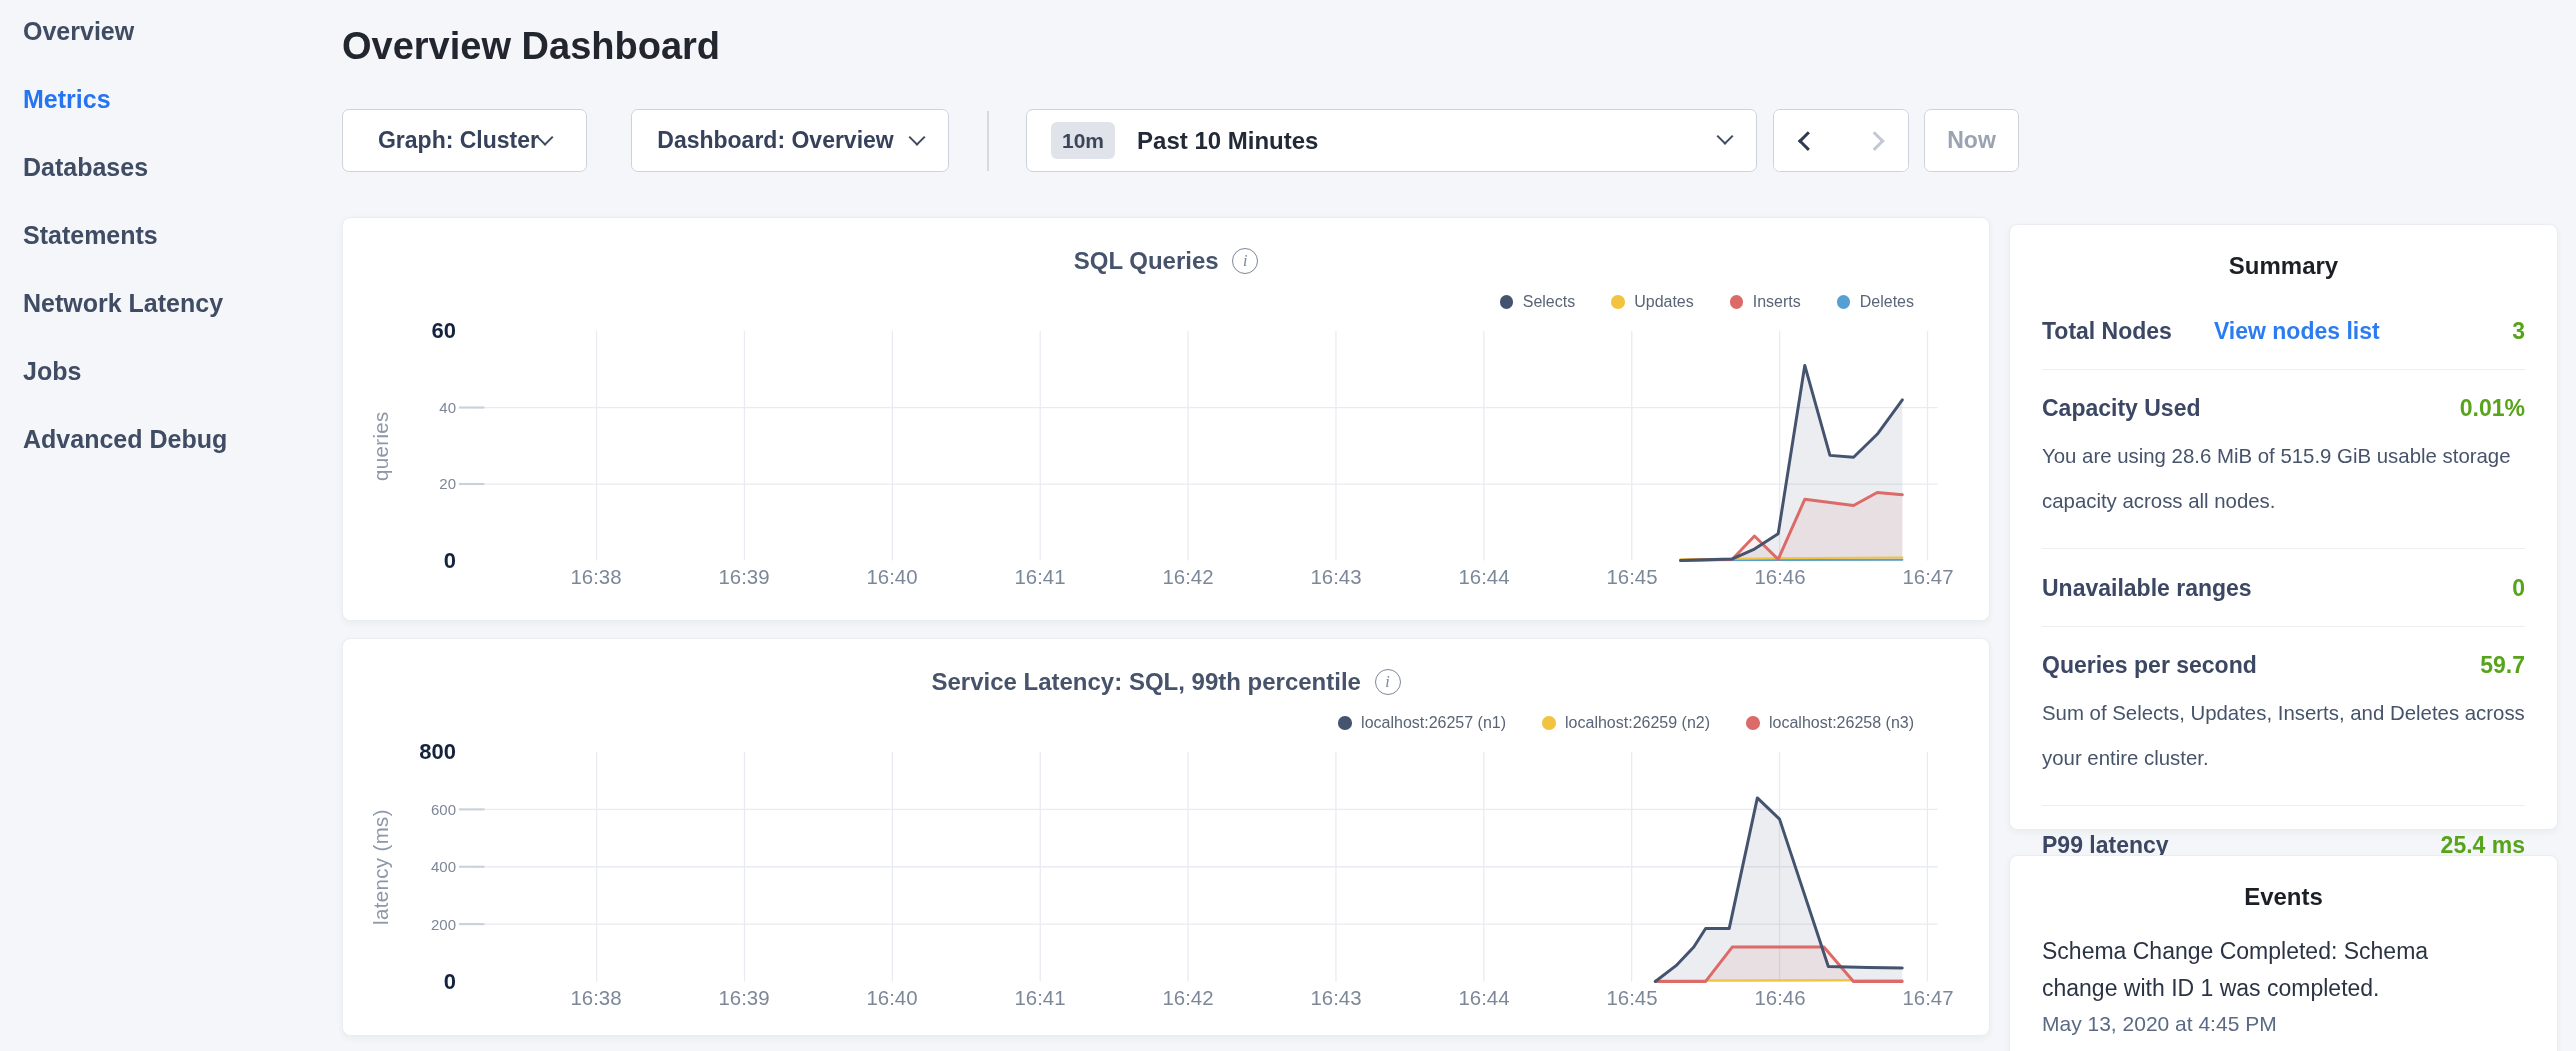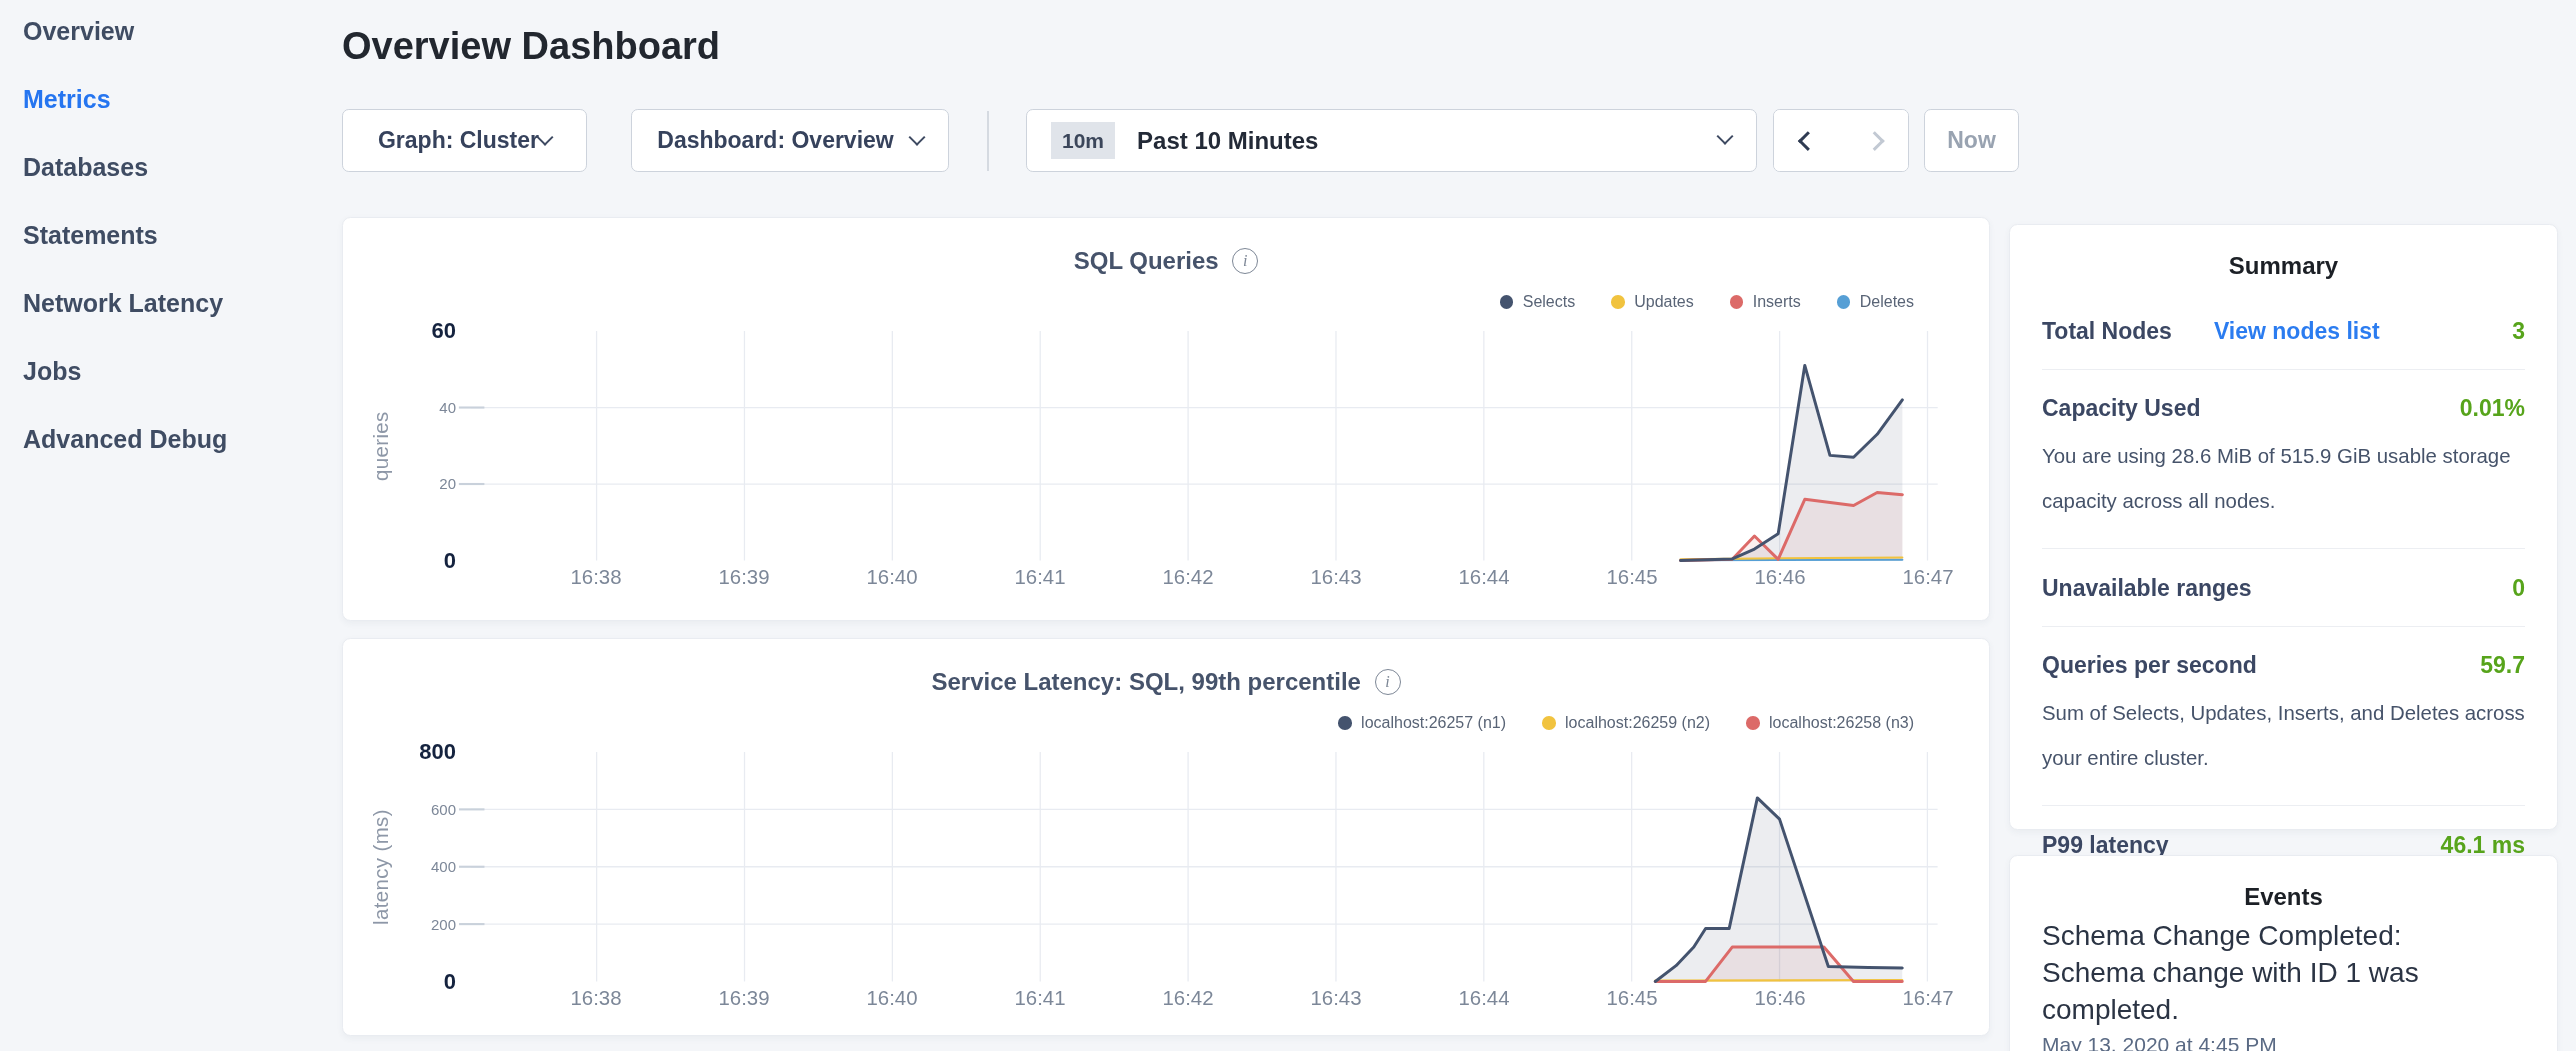--- a/index.html
+++ b/index.html
@@ -30,21 +30,21 @@
     position:absolute; top:109px; height:63px;
     background:#fff; border:1.7px solid #cdd3dc; border-radius:6.8px;
     display:flex; align-items:center; justify-content:center;
     font-size:23px; font-weight:700; color:#36425c; cursor:pointer;
   }
   #graph-dd   { left:342px;  width:245px; }
   #dash-dd    { left:631px;  width:318px; gap:17px; }
   #ctl-divider{ position:absolute; left:987px; top:111px; width:1.7px; height:60px; background:#d5dae1; }
   #time-sel   { left:1026px; width:731px; justify-content:flex-start; padding:0 24px; }
   .time-badge {
-    background:#e0e4ea; border-radius:0; padding:6.8px 11px;
+    background:#e0e4ea; border-radius:6px; padding:6.8px 11px;
     font-size:21px; font-weight:700; color:#3b465a;
   }
   .time-label { margin-left:22px; font-size:24px; color:#232a37; }
   .chev {
     width:12px; height:12px; flex:0 0 auto;
     border-right:2.6px solid #3d4961; border-bottom:2.6px solid #3d4961;
     transform:rotate(45deg) translate(-2.6px,-2.6px);
   }
   #time-sel .chev { position:absolute; right:25.5px; top:24px; }
   #arrow-group {
@@ -114,21 +114,21 @@
   .side-title { text-align:center; font-size:24px; font-weight:700; color:#1c2026; padding-top:27px; }
   .srow { padding:25.5px 0 24px 0; border-bottom:1.7px solid #eceef2; }
   .srow:last-child { border-bottom:none; }
   #summary-card .srow:first-of-type { margin-top:12px; }
   .srow-top { display:flex; align-items:center; }
   .slabel { font-size:23px; font-weight:700; color:#3b4763; }
   .slink { font-size:23px; font-weight:700; color:#2b7cf0; margin-left:42px; text-decoration:none; cursor:pointer; }
   .sval { margin-left:auto; font-size:23px; font-weight:700; color:#57a41b; }
   .sdesc { margin-top:12px; font-size:20.4px; line-height:45px; color:#46536a; width:492px; }
 
-  .event-text { margin-top:6px; font-size:28px; line-height:37px; color:#2b3444; max-width:400px; }
+  .event-text { margin-top:22px; font-size:23px; line-height:37px; color:#2b3444; max-width:400px; }
   .event-time { margin-top:5.1px; font-size:21px; color:#5a6a84; }
 </style>
 </head>
 <body>
 
 <nav id="sidebar">
     <a class="nav-item">Overview</a>
     <a class="nav-item active">Metrics</a>
     <a class="nav-item">Databases</a>
     <a class="nav-item">Statements</a>
@@ -315,21 +315,21 @@
   <div class="srow">
     <div class="srow-top">
       <span class="slabel">Queries per second</span>
       <span class="sval">59.7</span>
     </div>
     <div class="sdesc">Sum of Selects, Updates, Inserts, and Deletes across your entire cluster.</div>
   </div>
   <div class="srow">
     <div class="srow-top">
       <span class="slabel">P99 latency</span>
-      <span class="sval">46.1 ms</span>
+      <span class="sval">25.4 ms</span>
     </div>
   </div>
 </section>
 
 <section class="card side-card" id="events-card">
   <h2 class="side-title">Events</h2>
   <div>
     <p class="event-text">Schema Change Completed: Schema change with ID 1 was completed.</p>
     <div class="event-time">May 13, 2020 at 4:45 PM</div>
   </div>

